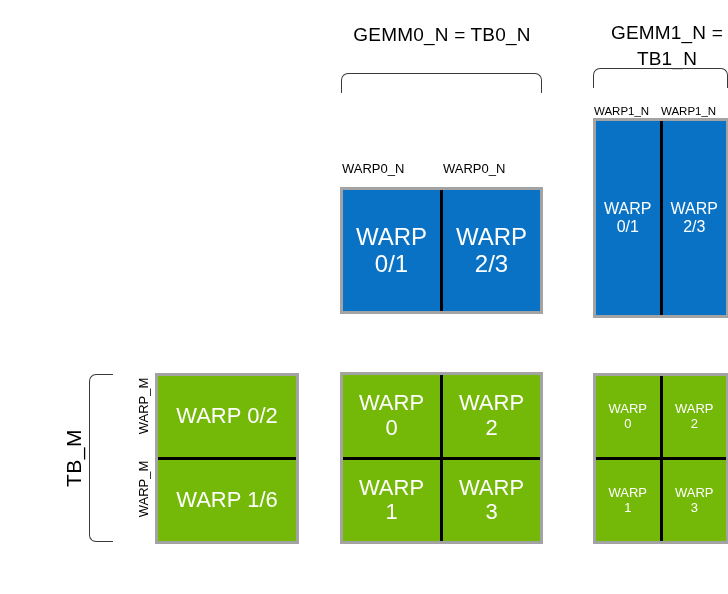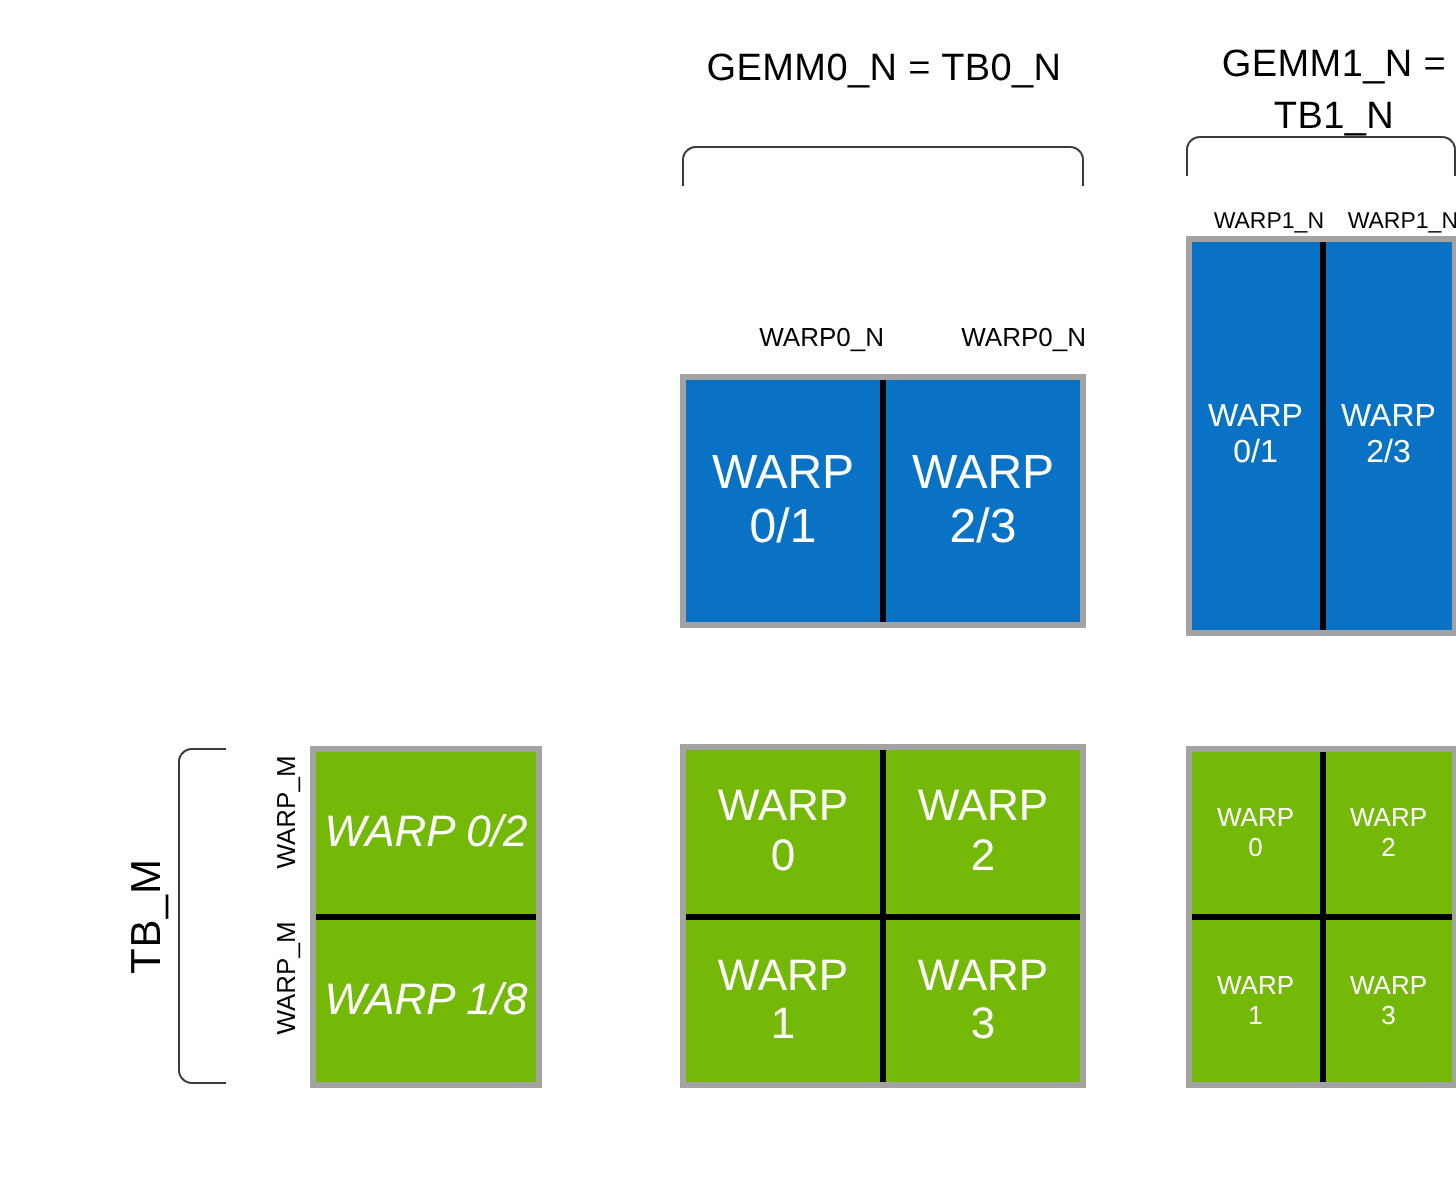--- a/index.html
+++ b/index.html
@@ -46,21 +46,21 @@
     border-top: 1.4px solid #3a3a3a;
     border-bottom: 1.4px solid #3a3a3a;
     border-top-left-radius: 7px;
     border-bottom-left-radius: 7px;
   }
 
   
   .tile-caption {
     font-size: 13px;
     color: #000000;
-    text-align: right;
+    text-align: left;
     line-height: 15px;
     white-space: nowrap;
   }
   .tile-caption.small {
     font-size: 11.5px;
   }
 
   
   .rot-label {
     font-size: 13px;
@@ -136,24 +136,24 @@
 2/3</div>
   </div>
 
   <div class="abs rot-label big" style="left:-6px; top:444px; width:80px; height:28px; line-height:28px;">TB_M</div>
 
   <div class="abs vbrace" style="left:49px; top:374px; width:24px; height:168px;"></div>
 
   <div class="abs rot-label" style="left:61px; top:398px; width:85px; height:16px; line-height:16px;">WARP_M</div>
   <div class="abs rot-label" style="left:61px; top:481px; width:85px; height:16px; line-height:16px;">WARP_M</div>
 
-  <div class="abs block" style="left:115px; top:373px; width:116px; height:171px;
-              grid-template-columns:1fr; grid-template-rows:1fr 1fr;font-style:italic;">
+  <div class="abs block" style="left:115px; top:373px; width:144px; height:171px;
+              grid-template-columns:1fr; grid-template-rows:1fr 1fr;">
     <div class="cell green f22">WARP 0/2</div>
-    <div class="cell green f22">WARP 1/8</div>
+    <div class="cell green f22">WARP 1/6</div>
   </div>
 
   <div class="abs block" style="left:300px; top:372px; width:203px; height:172px;
               grid-template-columns:1fr 1fr; grid-template-rows:1fr 1fr;">
     <div class="cell green f22">WARP
 0</div>
     <div class="cell green f22">WARP
 2</div>
     <div class="cell green f22">WARP
 1</div>

